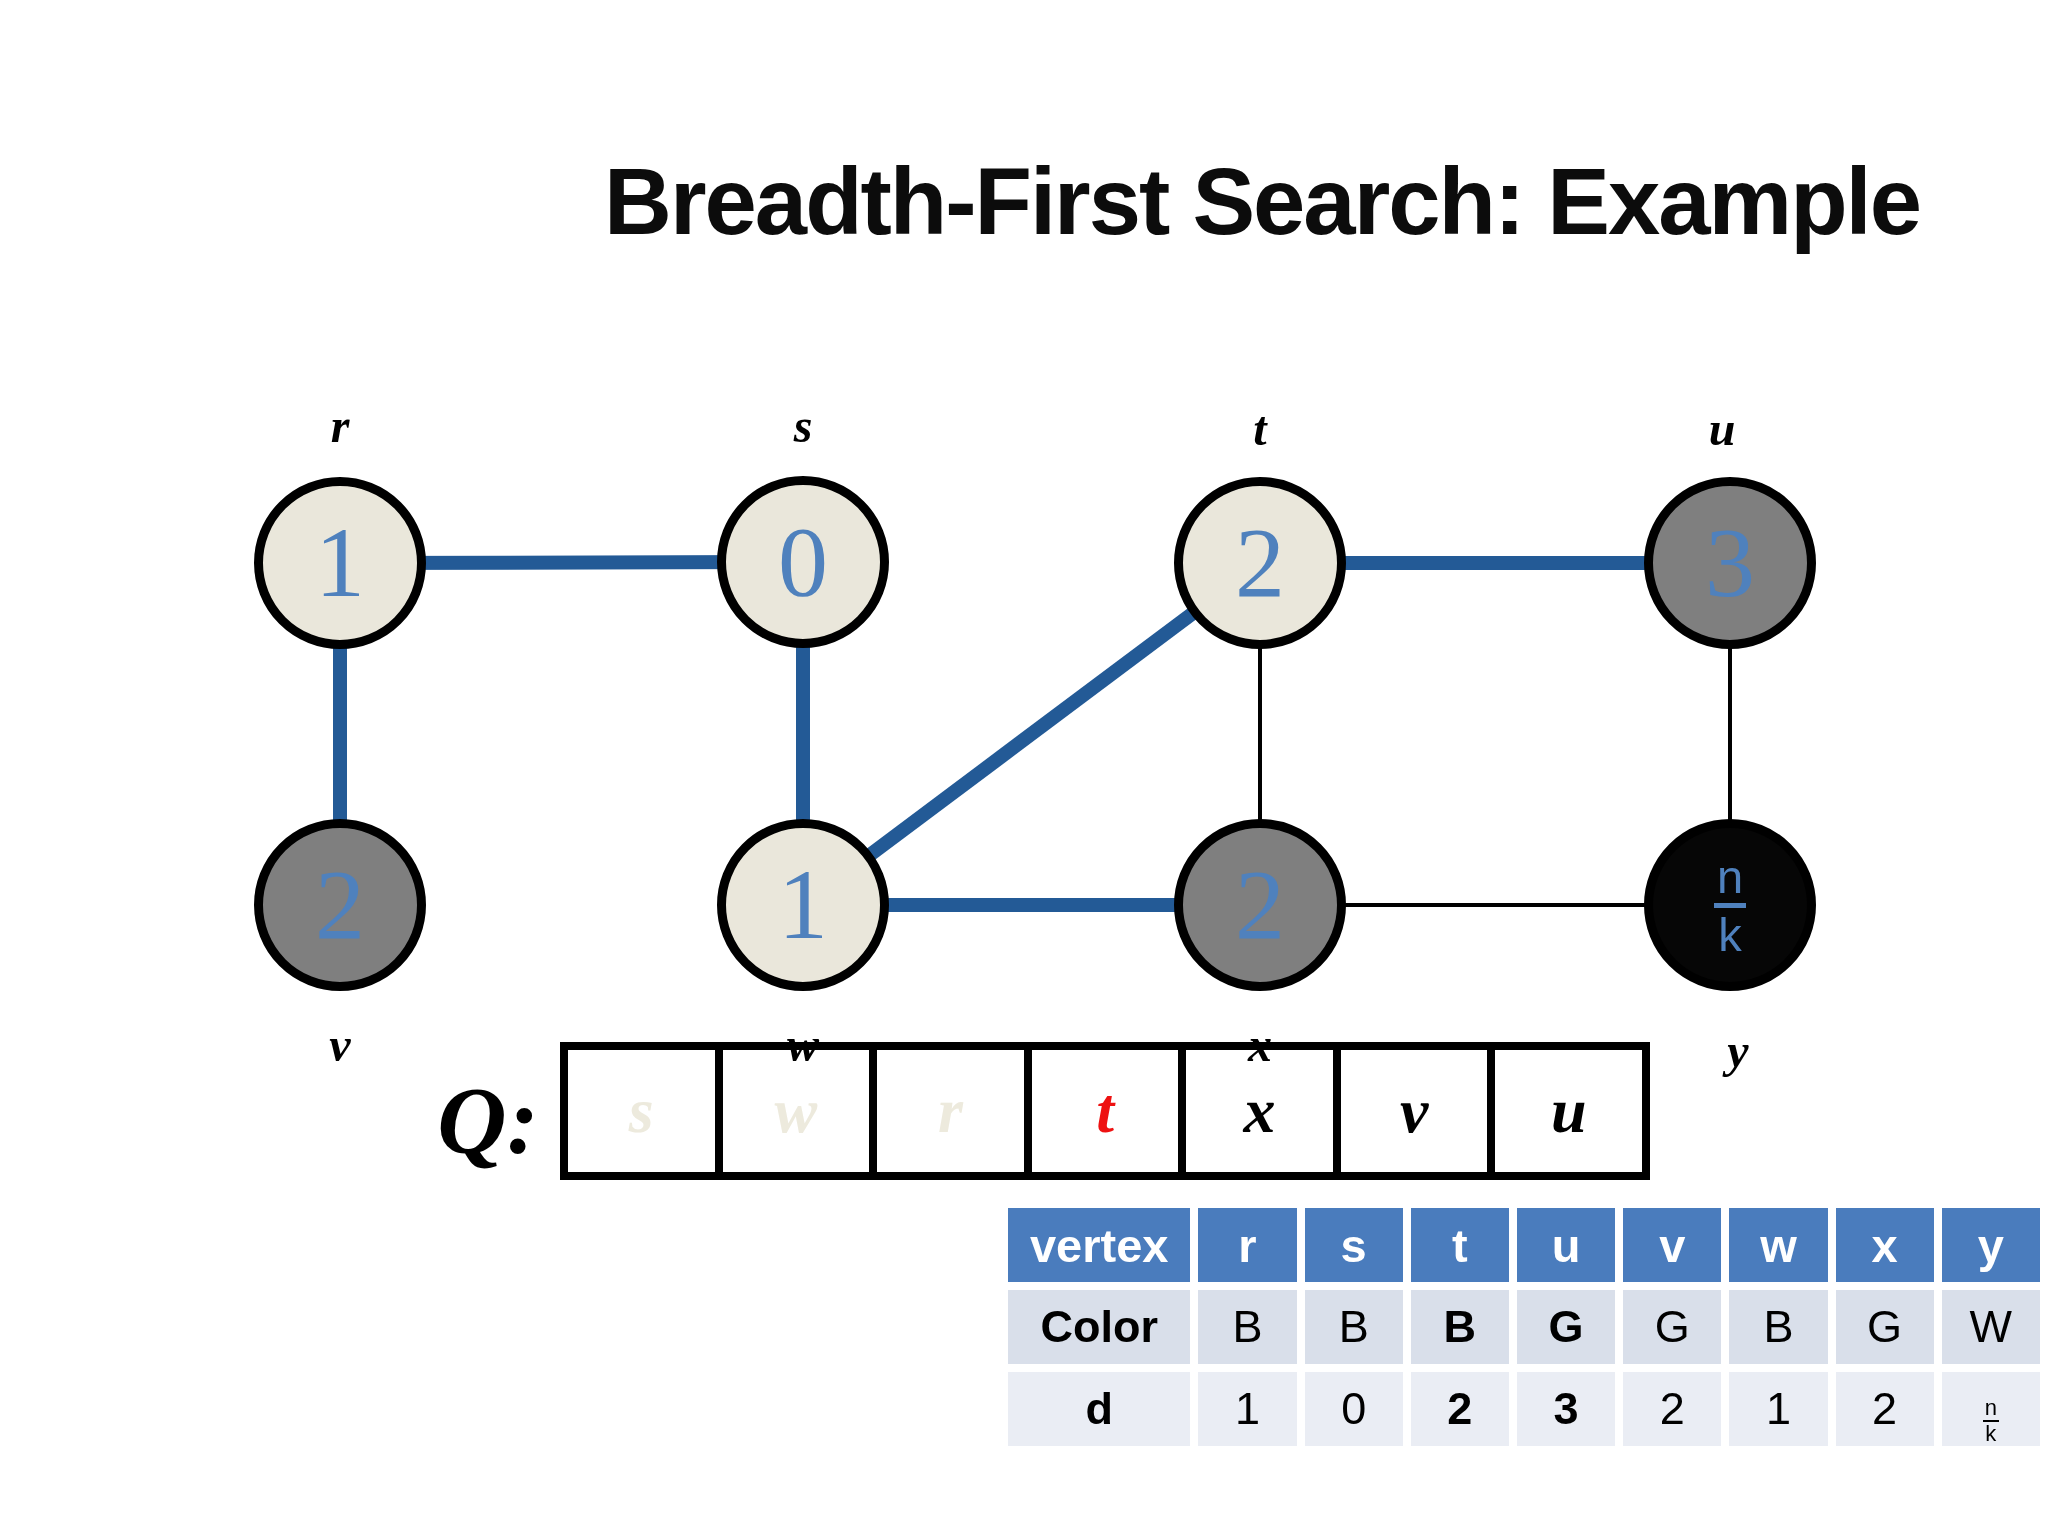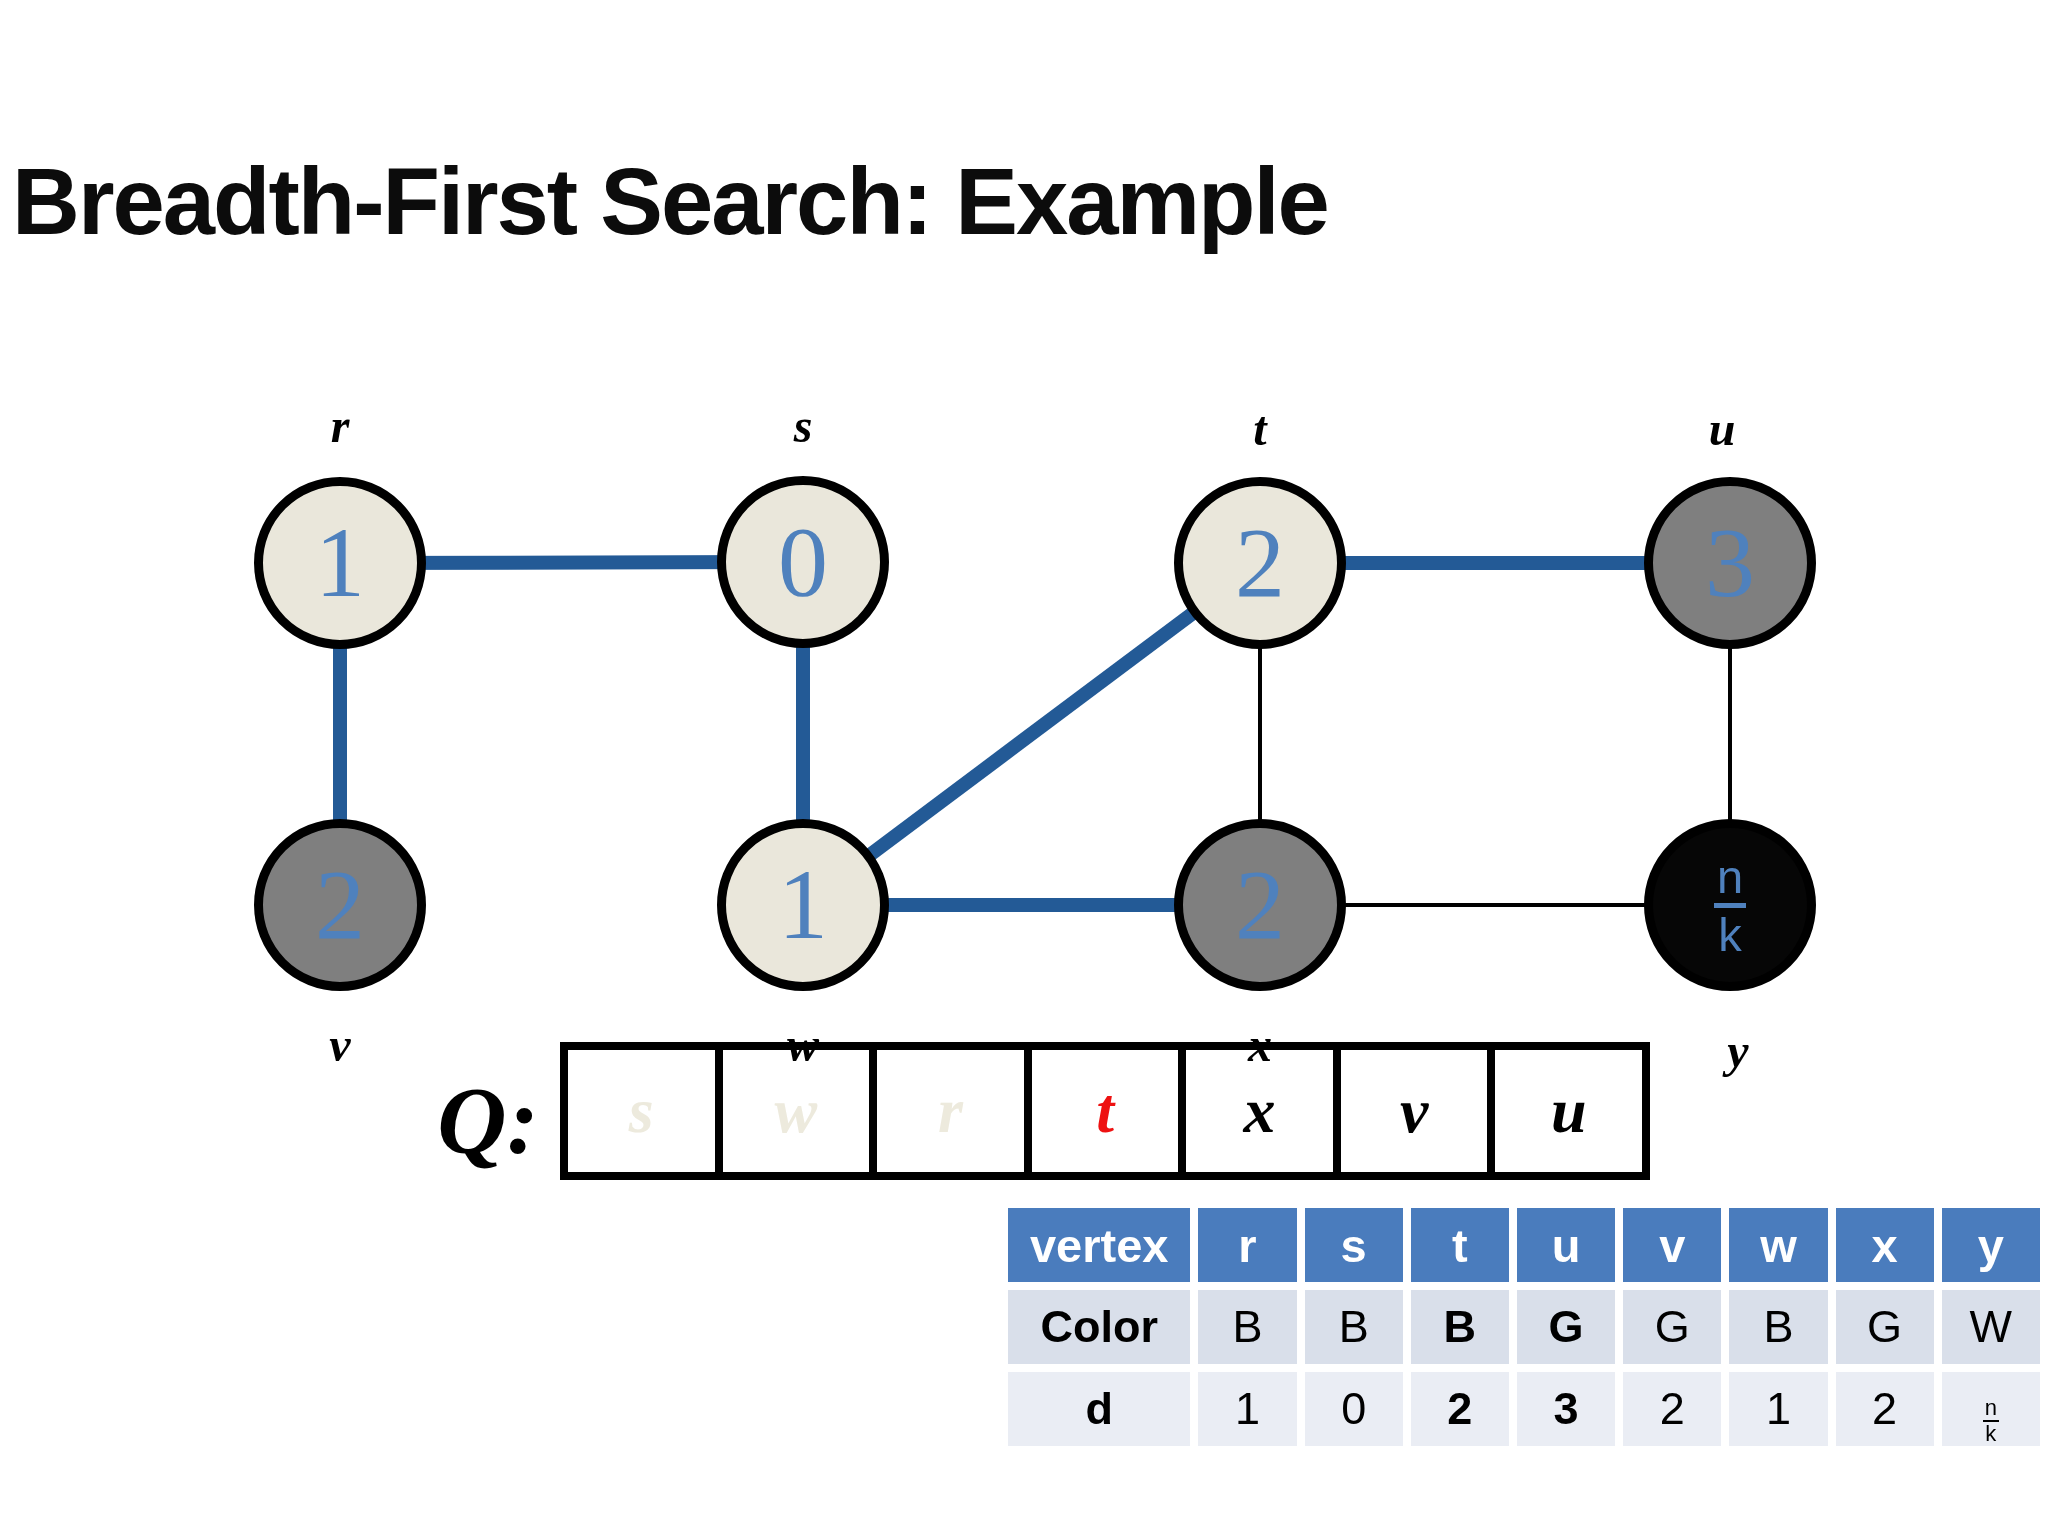--- a/index.html
+++ b/index.html
@@ -1,22 +1,22 @@
 <!DOCTYPE html>
 <html><head>
 <meta charset="utf-8">
 <style>
   html,body{margin:0;padding:0;background:#fff;}
   .slide{position:relative;width:2048px;height:1536px;background:#ffffff;overflow:hidden;
          font-family:"Liberation Sans",sans-serif;}
 
   
-  .title{position:absolute;left:0;top:148px;width:1920px;text-align:left;
+  .title{position:absolute;left:0;top:148px;width:1920px;text-align:right;
          font-family:"Liberation Sans",sans-serif;font-size:94px;font-weight:600;
-         letter-spacing:-2px;color:#0c0c0c;margin-left:12px;}
+         letter-spacing:-2px;color:#0c0c0c;}
 
   
   .edges{position:absolute;left:0;top:0;width:2048px;height:1536px;z-index:1;}
   .node{position:absolute;width:172px;height:172px;border-radius:50%;
         border:9px solid #000;box-sizing:border-box;display:flex;align-items:center;
         justify-content:center;transform:translate(-50%,-50%);z-index:3;}
   .node.cream{background:#eae7db;}
   .node.gray{background:#7f7f7f;}
   .node.black{background:#060606;}
   .node-value{font-family:"Liberation Serif",serif;font-size:100px;color:#4f81bd;line-height:1;}

